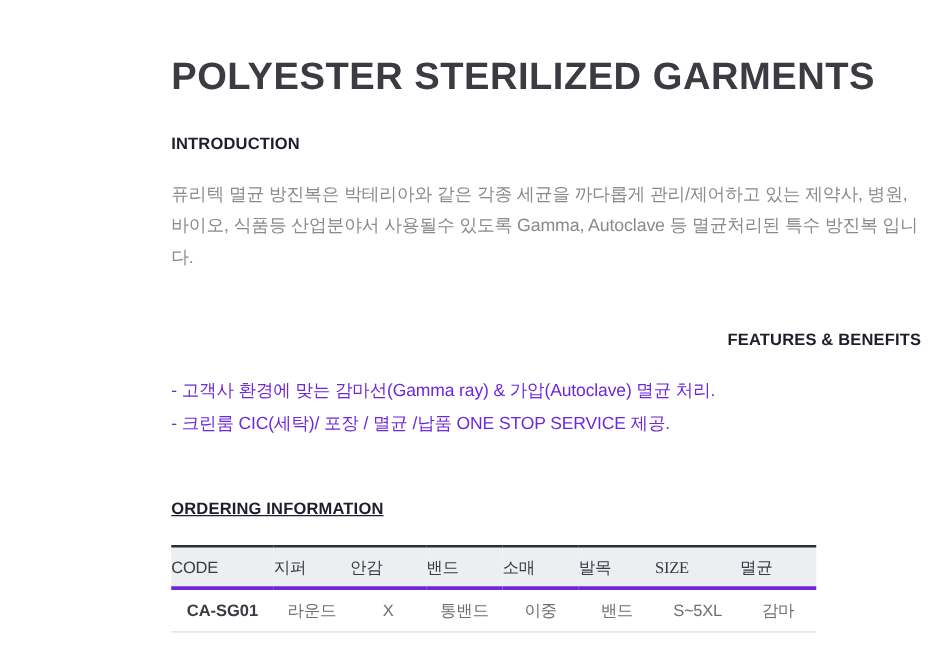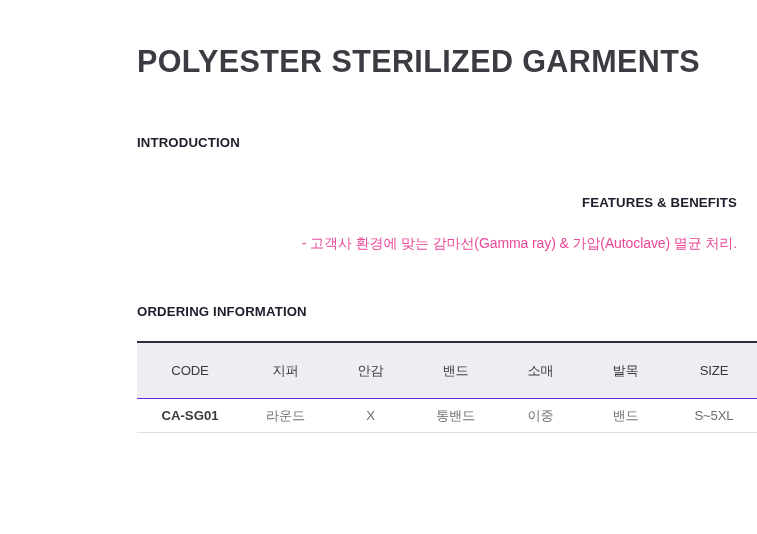--- a/index.html
+++ b/index.html
@@ -43,23 +43,23 @@
   
   .section-heading {
     font-size: 13.2px;
     font-weight: bold;
     letter-spacing: 0.15px;
     color: #1d1d2b;
     margin: 0;
     padding: 0;
     white-space: nowrap;
   }
-  .sec-intro   { margin-top: 56px; }
+  .sec-intro   { margin-top: 28px; }
   .sec-feat    { margin-top: 45px; text-align: right; }
-  .sec-order   { margin-top: 48px; }
+  .sec-order   { margin-top: 48px; text-decoration: underline; }
 
   
   .body-copy {
     margin: 0;
     padding: 0;
     margin-top: 22px;
     font-size: 14.2px;
     color: #8a8a8a;
     line-height: 25px;
     width: 600px;
@@ -68,80 +68,81 @@
 
   
   .feature-list {
     list-style: none;
     margin: 0;
     padding: 0;
     margin-top: 20px;
   }
   .feature-list li {
     font-size: 14px;
-    color: #ec4899;
+    color: #6d28d9;
     line-height: 26px;
     letter-spacing: -0.1px;
     white-space: nowrap;
-    text-align: right;
   }
 
   
   .order-table {
     margin-top: 22px;
     width: 512px;
     border-collapse: collapse;
     table-layout: fixed;
     border-top: 2.5px solid #2e2e38;
   }
   .order-table th {
     background: #eceef1;
     font-size: 13.2px;
     font-weight: normal;
     color: #3a3a42;
     height: 31px;
-    text-align: center;
-    border-bottom: 1px solid #6d28d9;
+    text-align: left;
+    border-bottom: 3px solid #6d28d9;
     letter-spacing: -0.2px;
-    padding: 12px;
+    padding: 0;
   }
   .order-table td {
     font-size: 13.2px;
     color: #6f6f6f;
     height: 33px;
     text-align: center;
     border-bottom: 1px solid #dcdee1;
     letter-spacing: -0.2px;
     padding: 0;
     background: #ffffff;
   }
   .order-table td.code-cell {
     color: #3a3a42;
     font-weight: bold;
     letter-spacing: 0px;
   }
   .col-code { width: 82px; }
   .col-std  { width: 61px; margin-top: 37px; }
-  .col-size { width: 68px; }
+  .col-size { width: 68px; font-family: Liberation Serif, serif; }
 </style>
 </head>
 <body>
 
 <div class="page">
   <div class="content">
 
     <h1 class="doc-title">POLYESTER STERILIZED GARMENTS</h1>
 
     <h2 class="section-heading sec-intro">INTRODUCTION</h2>
 
+    <p class="body-copy">퓨리텍 멸균 방진복은 박테리아와 같은 각종 세균을 까다롭게 관리/제어하고 있는 제약사, 병원, 바이오, 식품등 산업분야서 사용될수 있도록 Gamma, Autoclave 등 멸균처리된 특수 방진복 입니다.</p>
 
     <h2 class="section-heading sec-feat">FEATURES &amp; BENEFITS</h2>
 
     <ul class="feature-list">
       <li>- 고객사 환경에 맞는 감마선(Gamma ray) &amp; 가압(Autoclave) 멸균 처리.</li>
+      <li>- 크린룸 CIC(세탁)/ 포장 / 멸균 /납품 ONE STOP SERVICE 제공.</li>
     </ul>
 
     <h2 class="section-heading sec-order">ORDERING INFORMATION</h2>
 
     <table class="order-table">
       <thead>
         <tr>
           <th class="col-code">CODE</th>
           <th class="col-std">지퍼</th>
           <th class="col-std">안감</th>

